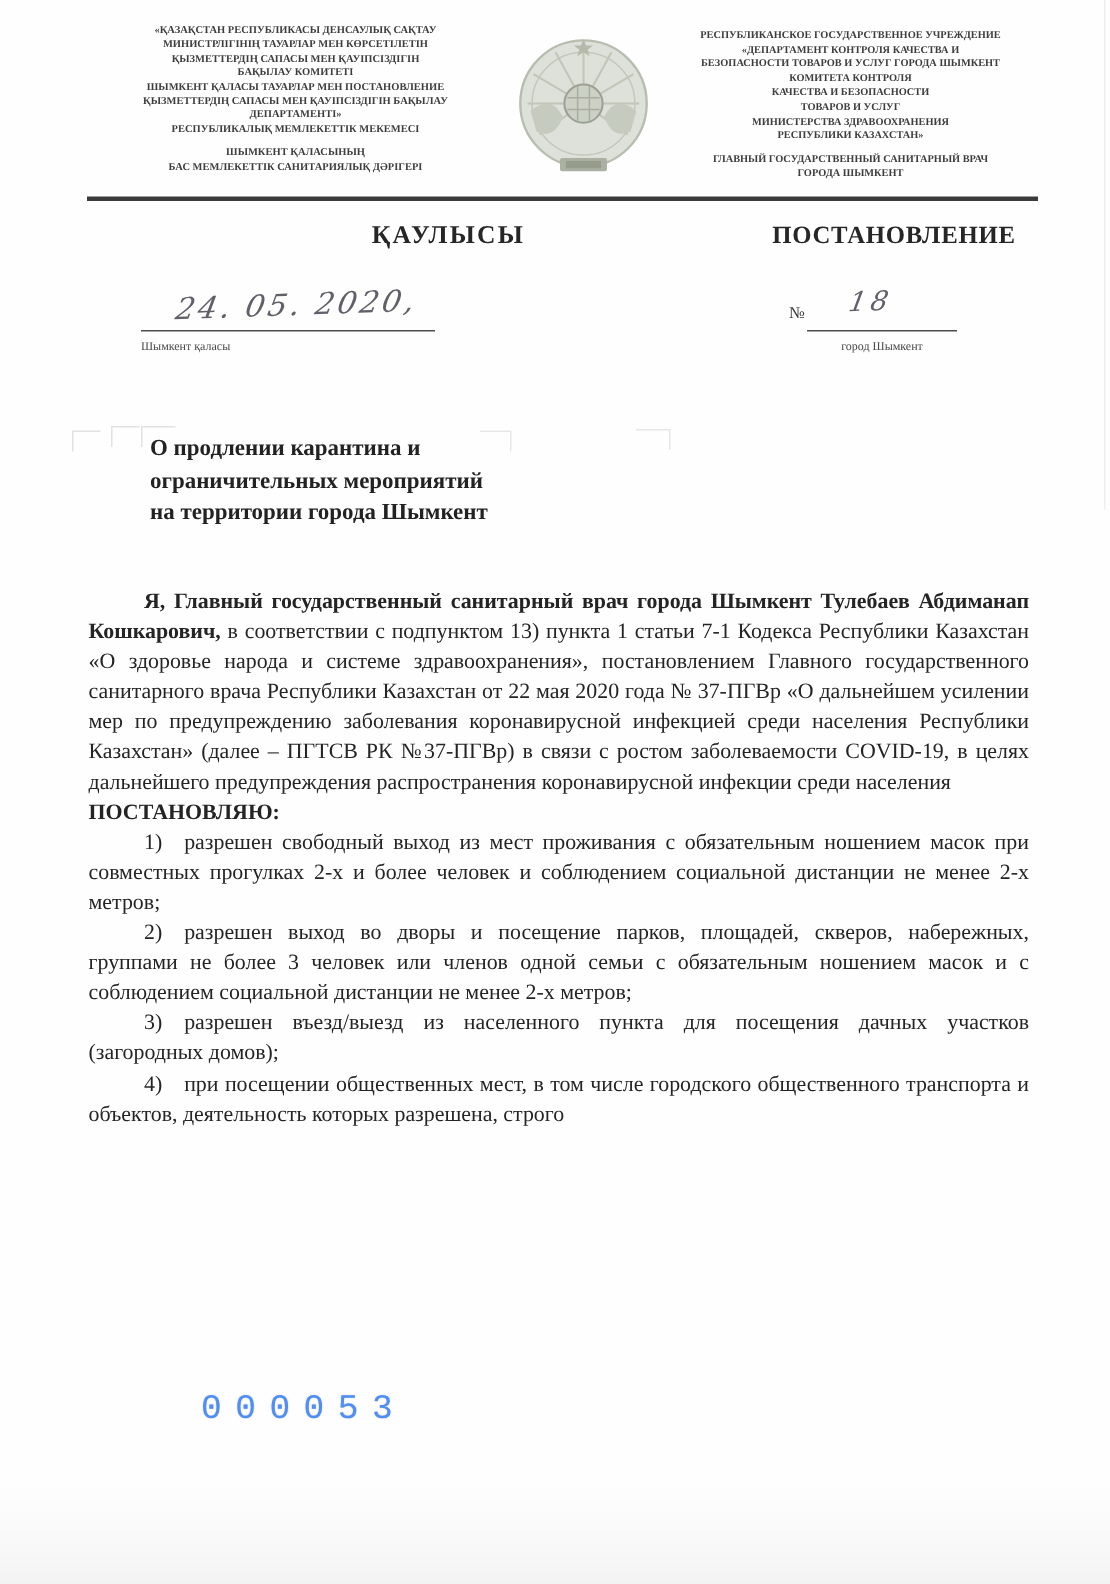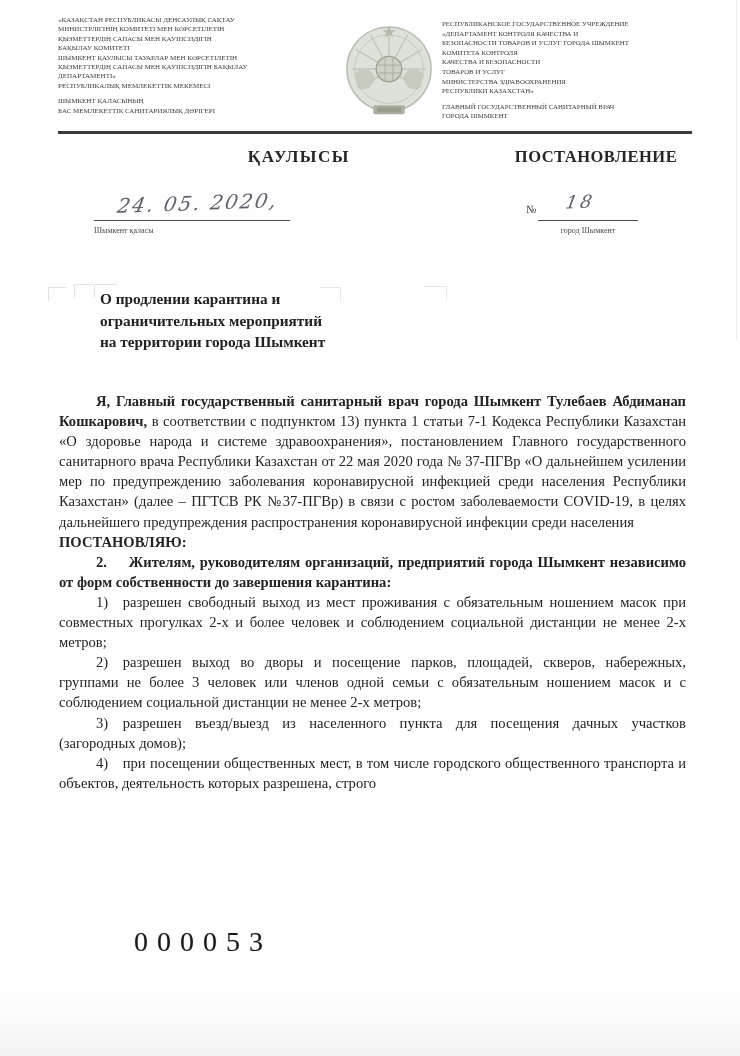--- a/index.html
+++ b/index.html
@@ -3,21 +3,21 @@
 <meta charset="utf-8">
 <style>
   html,body { margin:0; padding:0; background:#e9e9e9; }
   .page {
     position:relative; width:740px; height:1056px; margin:0 auto;
     background:#fefefe; overflow:hidden;
     font-family:"Liberation Serif", serif; color:#2a2a2a;
   }
   
   .header { position:absolute; top:16px; left:58px; width:634px; display:flex; }
-  .org-block { font-weight:normal; color:#3d3d3d; }
+  .org-block { font-weight:bold; text-align:center; color:#3d3d3d; }
   .org-left  { width:278px; font-size:7px;  line-height:9.4px; }
   .org-right { width:250px; font-size:6.9px; line-height:9.6px; margin-left:auto; padding-top:3px; }
   .officer-block { margin-top:6px; }
   .emblem-wrap { flex:1; display:flex; justify-content:center; align-items:flex-start; padding-top:6px; }
   
   .head-rule { position:absolute; top:131px; left:58px; width:634px; height:2.5px; background:#3a3a3a; }
   
   .doctype-kk { position:absolute; top:147px; left:58px;  width:292px; text-align:right;
                 font-size:17px; font-weight:bold; letter-spacing:1.5px; color:#262626; }
   .doctype-ru { position:absolute; top:147px; left:500px; width:192px; text-align:center;
@@ -47,40 +47,40 @@
   .doc-title { position:absolute; top:288px; left:100px; width:340px;
                font-size:15.3px; font-weight:bold; line-height:21.6px; color:#222; }
   
   .body-text { position:absolute; top:391px; left:59px; width:627px;
                font-size:14.6px; line-height:20.1px; text-align:justify; color:#242424; }
   .body-text p { margin:0; }
   .body-text p.indent { text-indent:37px; }
   .b { font-weight:bold; }
   
   .stamp { position:absolute; top:926px; left:134px;
-           font-family:Liberation Serif, serif; font-size:28px; letter-spacing:9px;
-           color:#000000; opacity:0.9; text-shadow:0 0 1px #bdbdbd; }
+           font-family:Liberation Mono, monospace; font-size:23px; letter-spacing:9px;
+           color:#3b82f6; opacity:0.9; text-shadow:0 0 1px #bdbdbd; }
   
   .scan-bottom { position:absolute; left:0; right:0; bottom:0; height:68px;
                  background:linear-gradient(to bottom, rgba(0,0,0,0) 0%, rgba(0,0,0,0.02) 55%, rgba(0,0,0,0.045) 100%); }
   .scan-edge { position:absolute; top:0; right:3px; width:1px; height:340px; background:rgba(0,0,0,0.06); }
 </style>
 </head>
 <body>
 
 <div class="page">
 
   <div class="header">
     <div class="org-block org-left">
       <div>
           <div>«ҚАЗАҚСТАН РЕСПУБЛИКАСЫ ДЕНСАУЛЫҚ САҚТАУ</div>
-          <div>МИНИСТРЛІГІНІҢ КОМИТЕТІ МЕН КӨРСЕТІЛЕТІН</div>
+          <div>МИНИСТРЛІГІНІҢ ТАУАРЛАР МЕН КӨРСЕТІЛЕТІН</div>
           <div>ҚЫЗМЕТТЕРДІҢ САПАСЫ МЕН ҚАУІПСІЗДІГІН</div>
           <div>БАҚЫЛАУ КОМИТЕТІ</div>
-          <div>ШЫМКЕНТ ҚАУЛЫСЫ ТАУАРЛАР МЕН КӨРСЕТІЛЕТІН</div>
+          <div>ШЫМКЕНТ ҚАЛАСЫ ТАУАРЛАР МЕН ПОСТАНОВЛЕНИЕ</div>
           <div>ҚЫЗМЕТТЕРДІҢ САПАСЫ МЕН ҚАУІПСІЗДІГІН БАҚЫЛАУ</div>
           <div>ДЕПАРТАМЕНТІ»</div>
           <div>РЕСПУБЛИКАЛЫҚ МЕМЛЕКЕТТІК МЕКЕМЕСІ</div>
         </div>
       <div class="officer-block">
           <div>ШЫМКЕНТ ҚАЛАСЫНЫҢ</div>
           <div>БАС МЕМЛЕКЕТТІК САНИТАРИЯЛЫҚ ДӘРІГЕРІ</div>
         </div>
     </div>
     <div class="emblem-wrap">
@@ -153,21 +153,20 @@
 
   <div class="doc-title">
       <div>О продлении карантина и</div>
       <div>ограничительных мероприятий</div>
       <div>на территории города Шымкент</div>
     </div>
 
   <div class="body-text">
       <p class="indent"><span class="b">Я, Главный государственный санитарный врач города Шымкент Тулебаев Абдиманап Кошкарович,</span><span> в соответствии с подпунктом 13) пункта 1 статьи 7-1 Кодекса Республики Казахстан «О здоровье народа и системе здравоохранения», постановлением Главного государственного санитарного врача Республики Казахстан от 22 мая 2020 года № 37-ПГВр «О дальнейшем усилении мер по предупреждению заболевания коронавирусной инфекцией среди населения Республики Казахстан» (далее – ПГТСВ РК №37-ПГВр) в связи с ростом заболеваемости COVID-19, в целях дальнейшего предупреждения распространения коронавирусной инфекции среди населения</span></p>
       <p class=""><span class="b">ПОСТАНОВЛЯЮ:</span></p>
-      <p class="indent"><span class="b">2.  Жителям, руководителям организаций, предприятий города Шымкент независимо от форм собственности до завершения карантина:</span></p>
       <p class="indent"><span>1) разрешен свободный выход из мест проживания с обязательным ношением масок при совместных прогулках 2-х и более человек и соблюдением социальной дистанции не менее 2-х метров;</span></p>
       <p class="indent"><span>2) разрешен выход во дворы и посещение парков, площадей, скверов, набережных, группами не более 3 человек или членов одной семьи с обязательным ношением масок и с соблюдением социальной дистанции не менее 2-х метров;</span></p>
       <p class="indent"><span>3) разрешен въезд/выезд из населенного пункта для посещения дачных участков (загородных домов);</span></p>
       <p class="indent"><span>4) при посещении общественных мест, в том числе городского общественного транспорта и объектов, деятельность которых разрешена, строго</span></p>
     </div>
 
   <div class="stamp">000053</div>
 
   <div class="scan-bottom"></div>
   <div class="scan-edge"></div>

